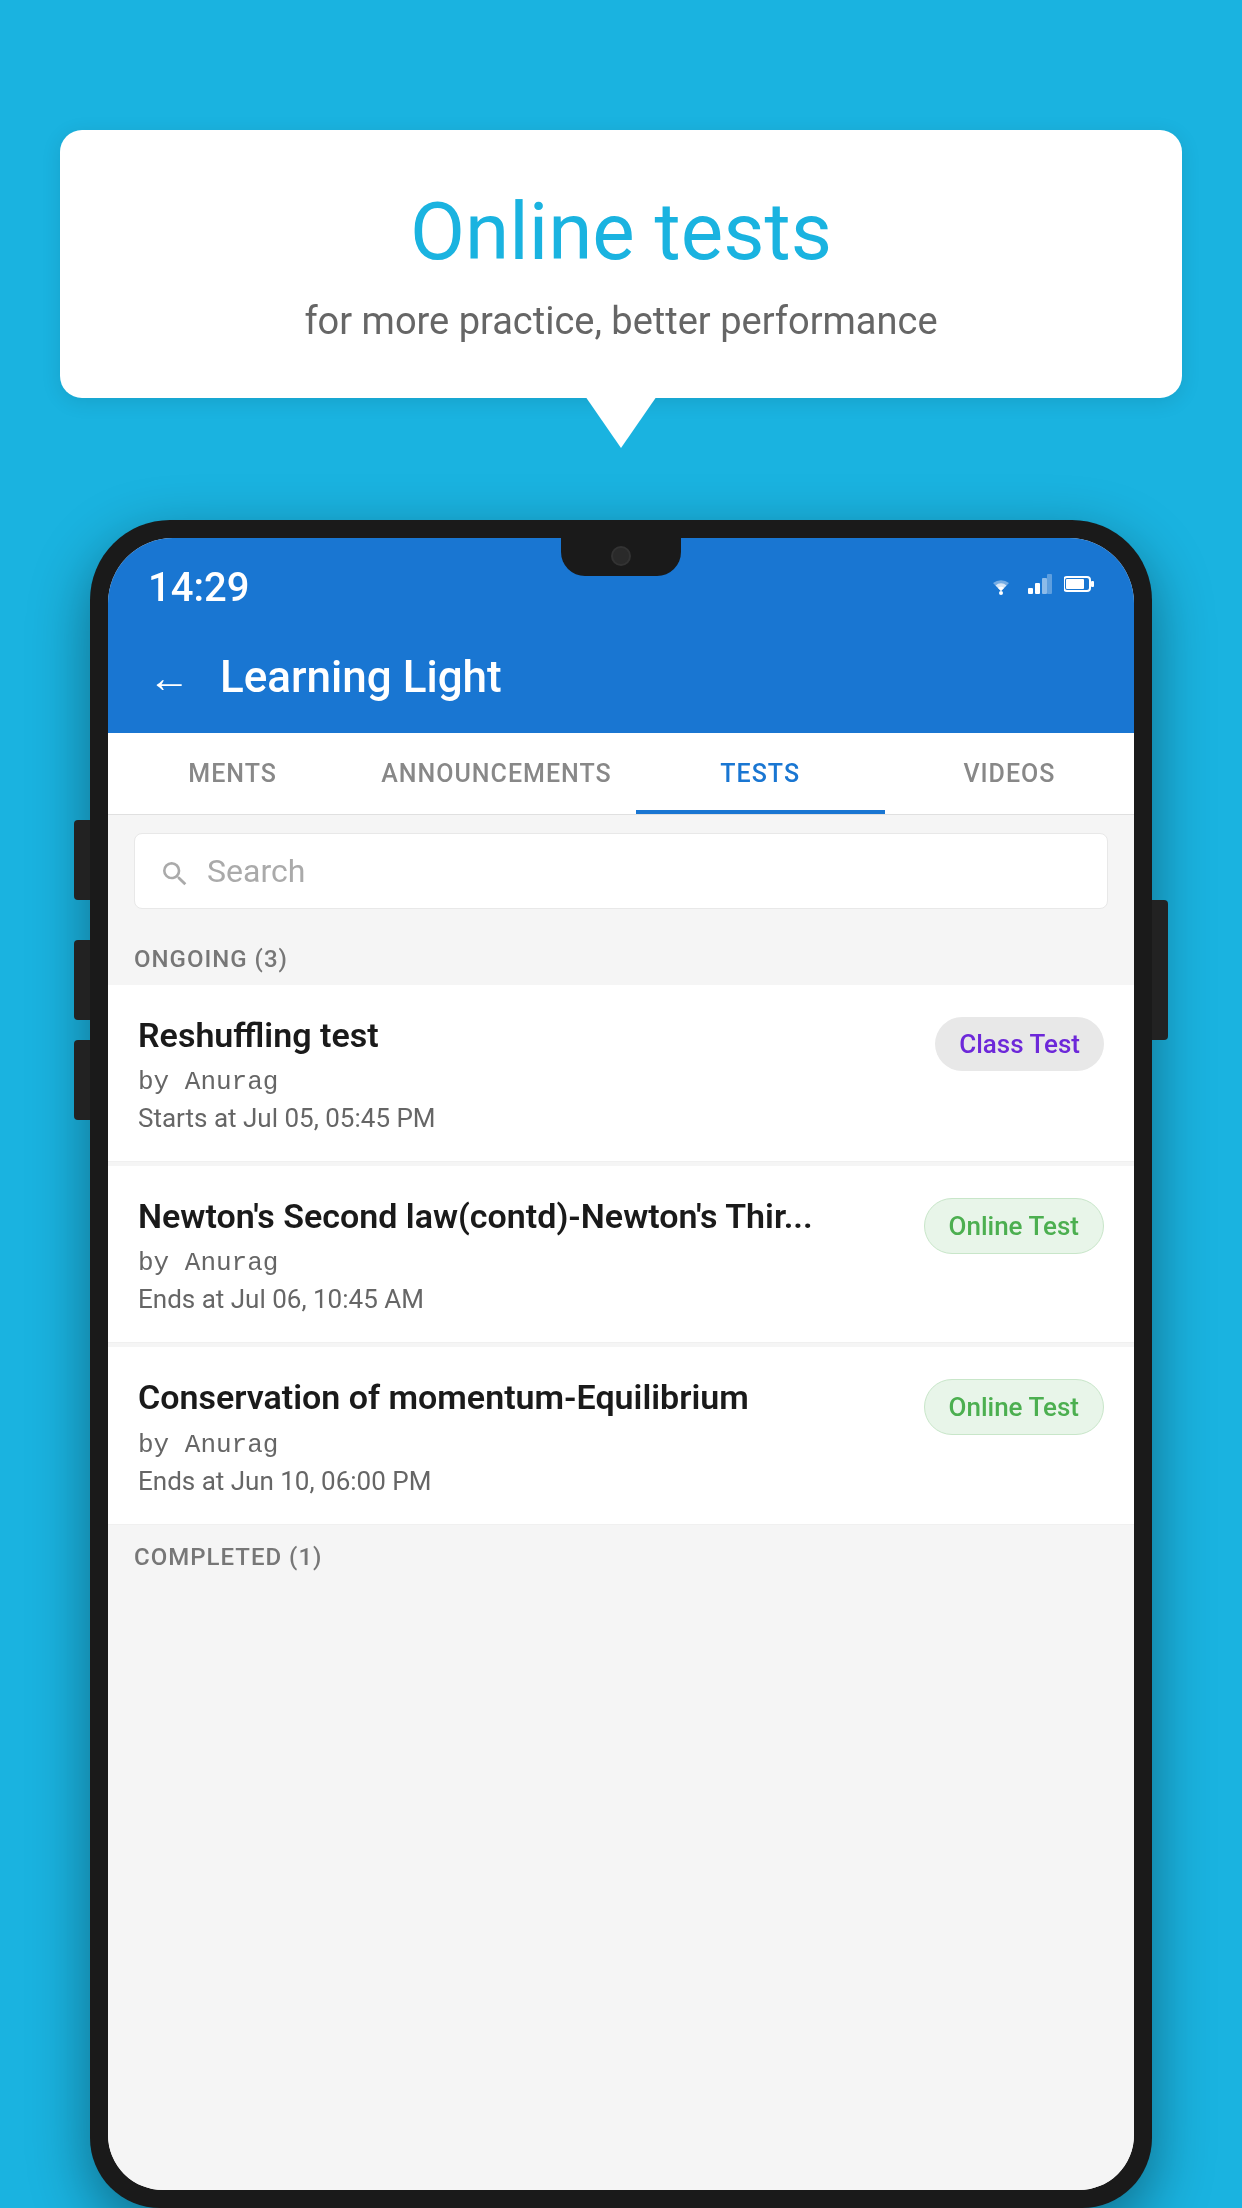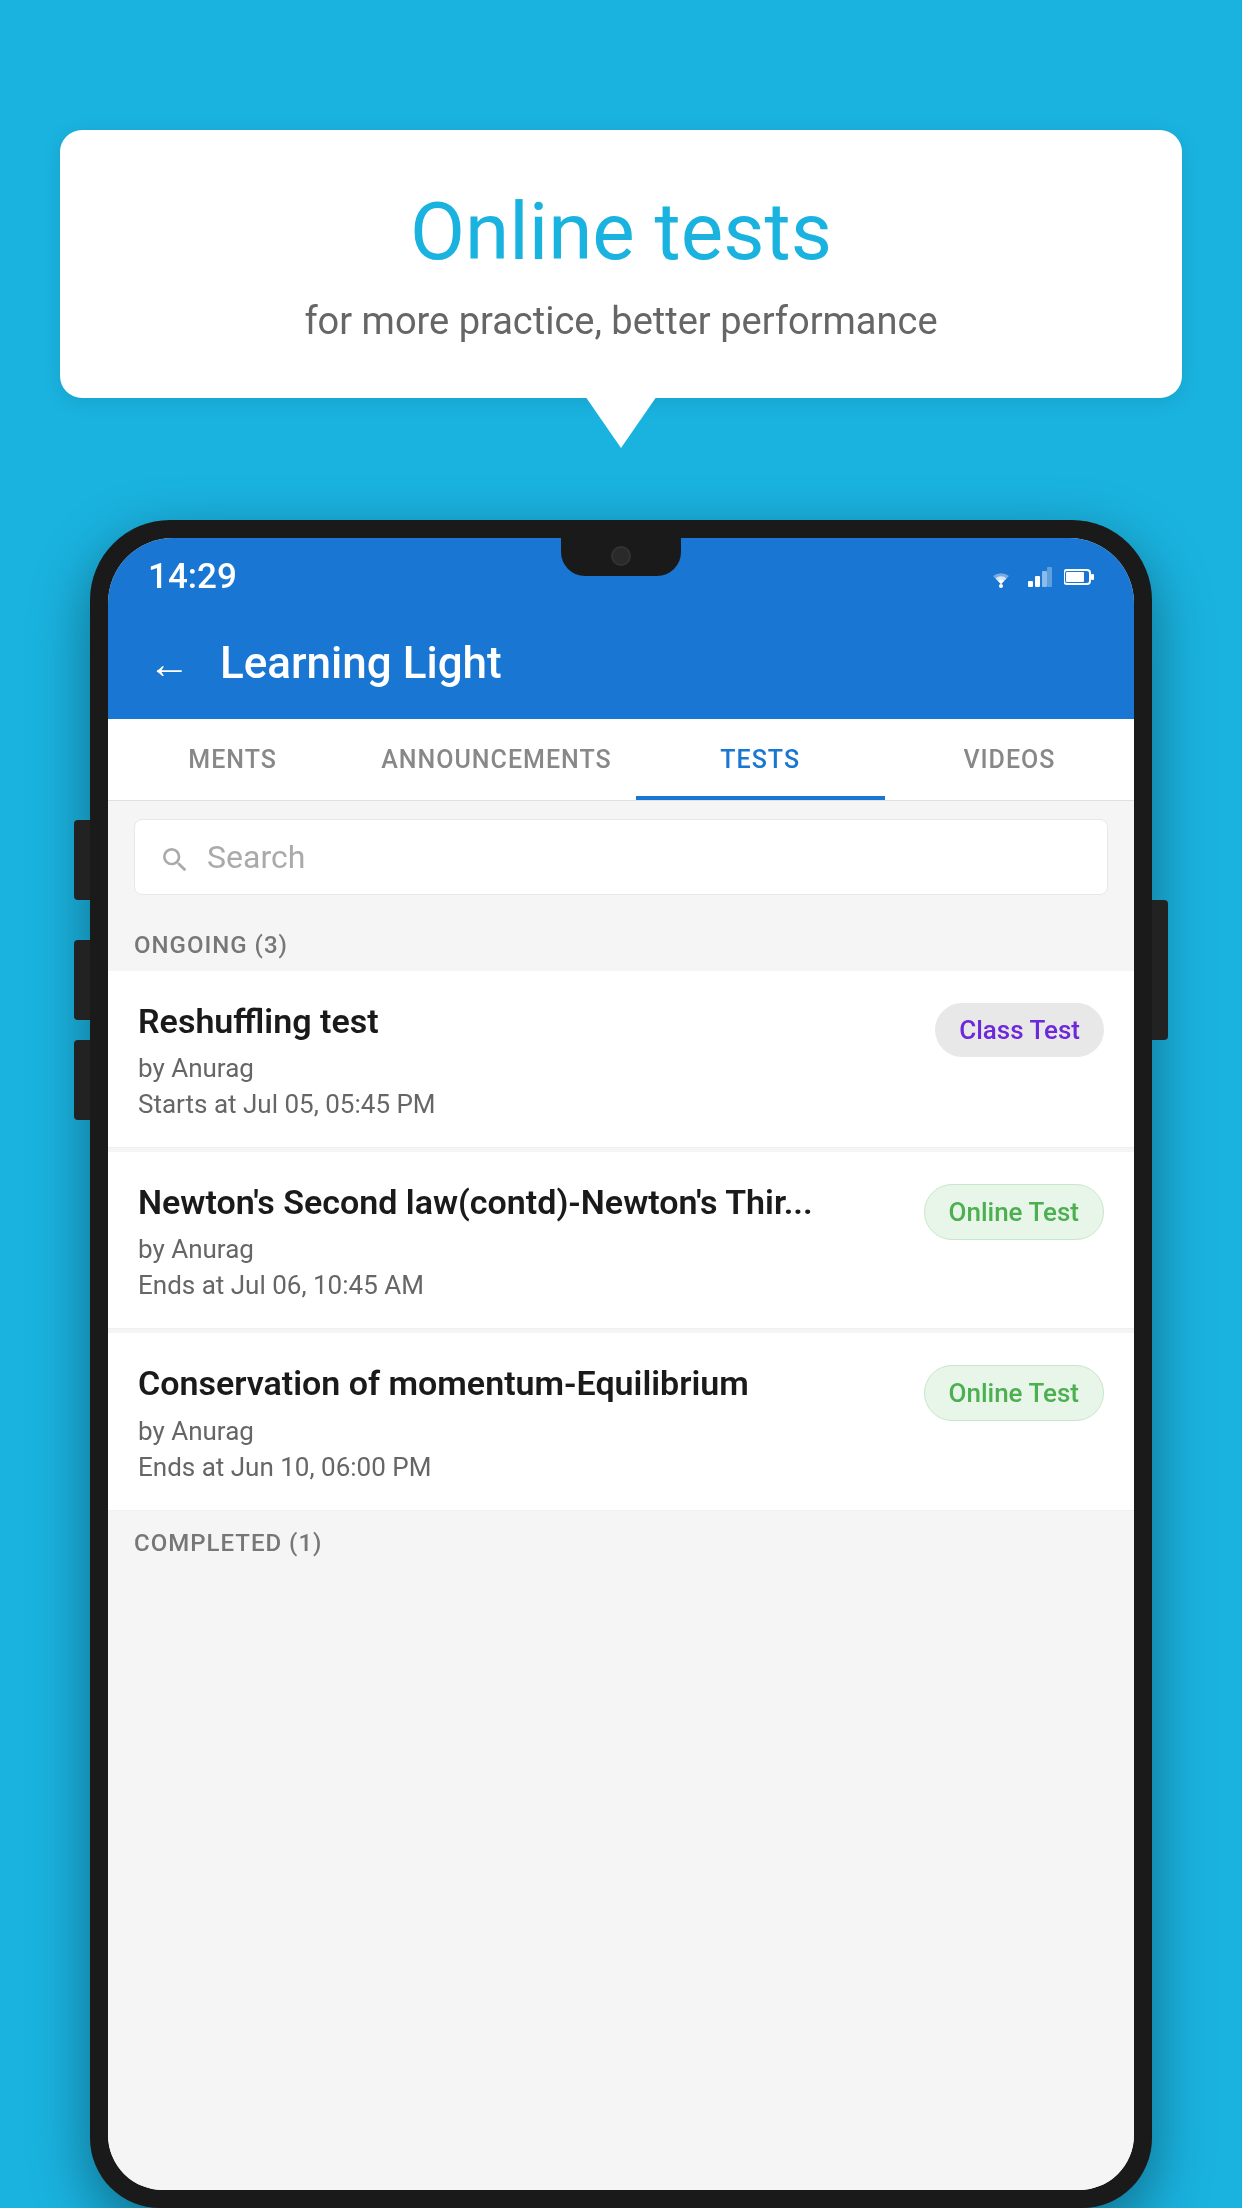--- a/index.html
+++ b/index.html
@@ -113,22 +113,23 @@
       background: #1976d2;
       padding: 18px 40px 10px 40px;
       display: flex;
       justify-content: space-between;
       align-items: center;
       flex-shrink: 0;
     }
 
     .status-time {
       color: white;
-      font-size: 35px;
-      font-weight: 500;
+      font-size: 40px;
+      font-weight: 500;
+      margin-top: 8px;
     }
 
     .status-icons {
       display: flex;
       align-items: center;
       gap: 12px;
     }
 
     
     .notch {
@@ -268,20 +269,21 @@
       font-weight: 600;
       color: #1a1a1a;
       margin-bottom: 10px;
       line-height: 1.3;
     }
 
     .test-by {
       font-size: 26px;
       color: #666;
       margin-bottom: 6px;
+      font-family: Liberation Mono, monospace;
     }
 
     .test-date {
       font-size: 26px;
       color: #666;
     }
 
     .test-badge {
       padding: 12px 24px;
       border-radius: 30px;

